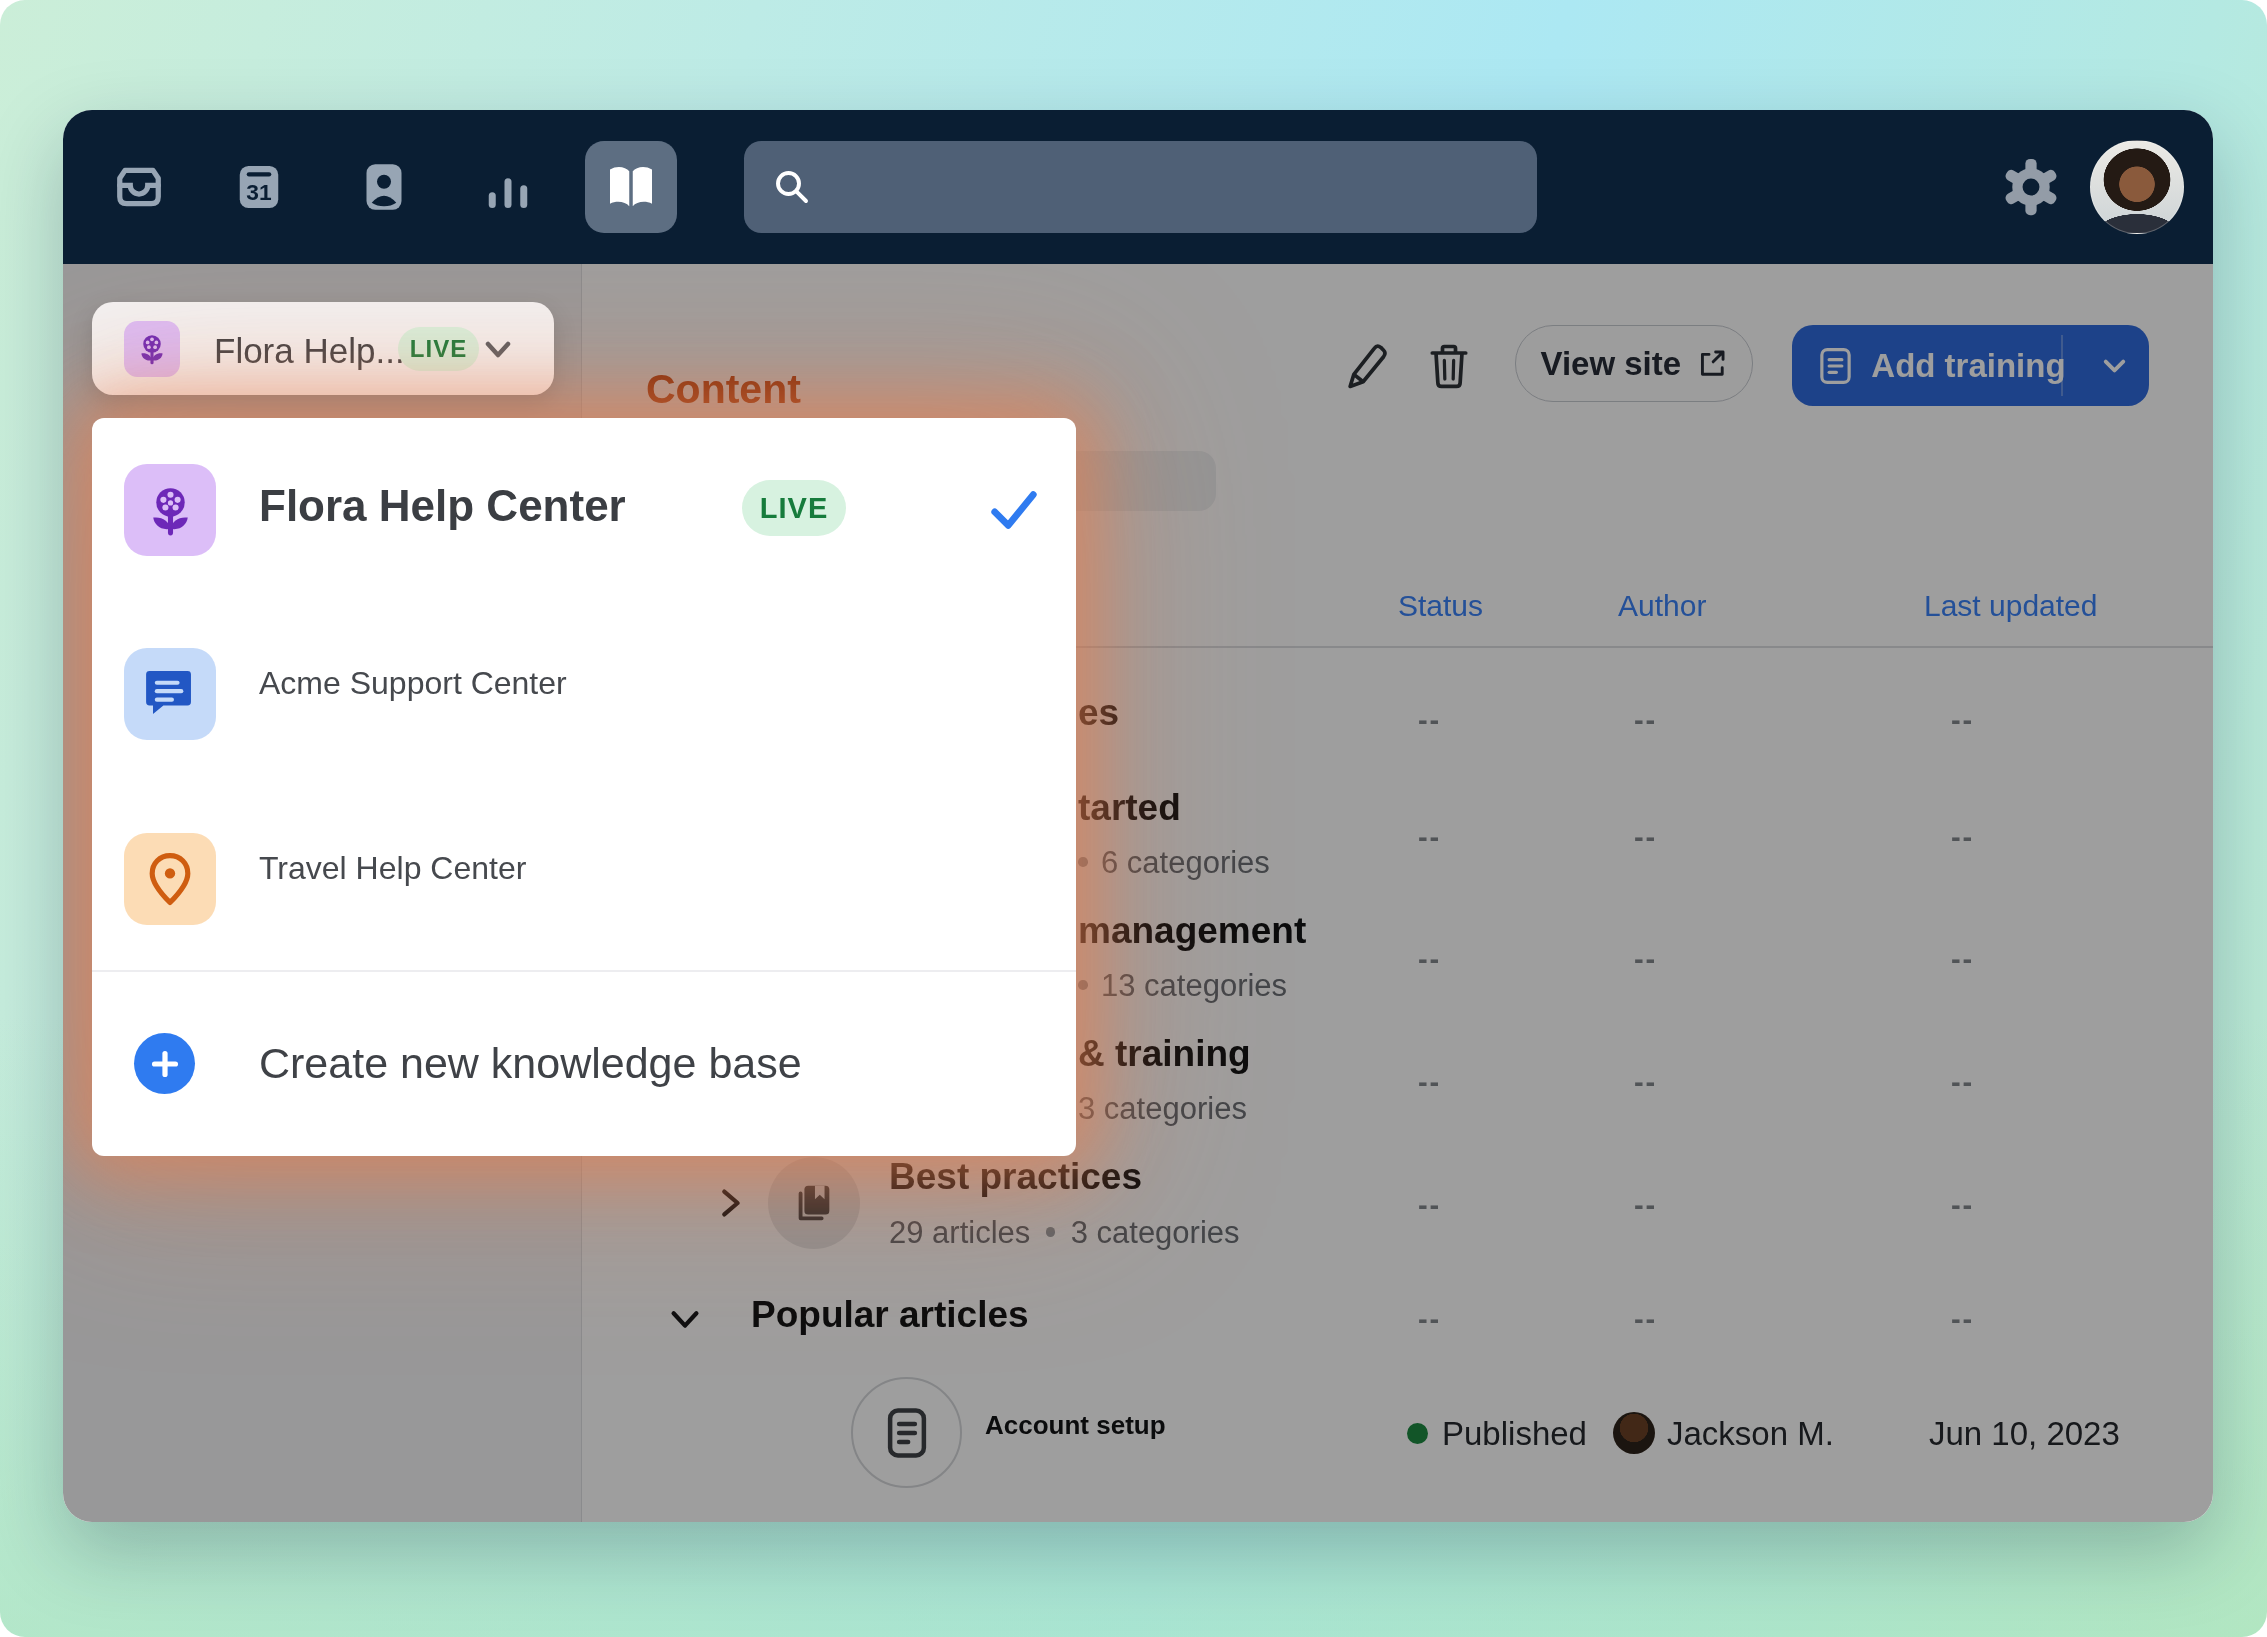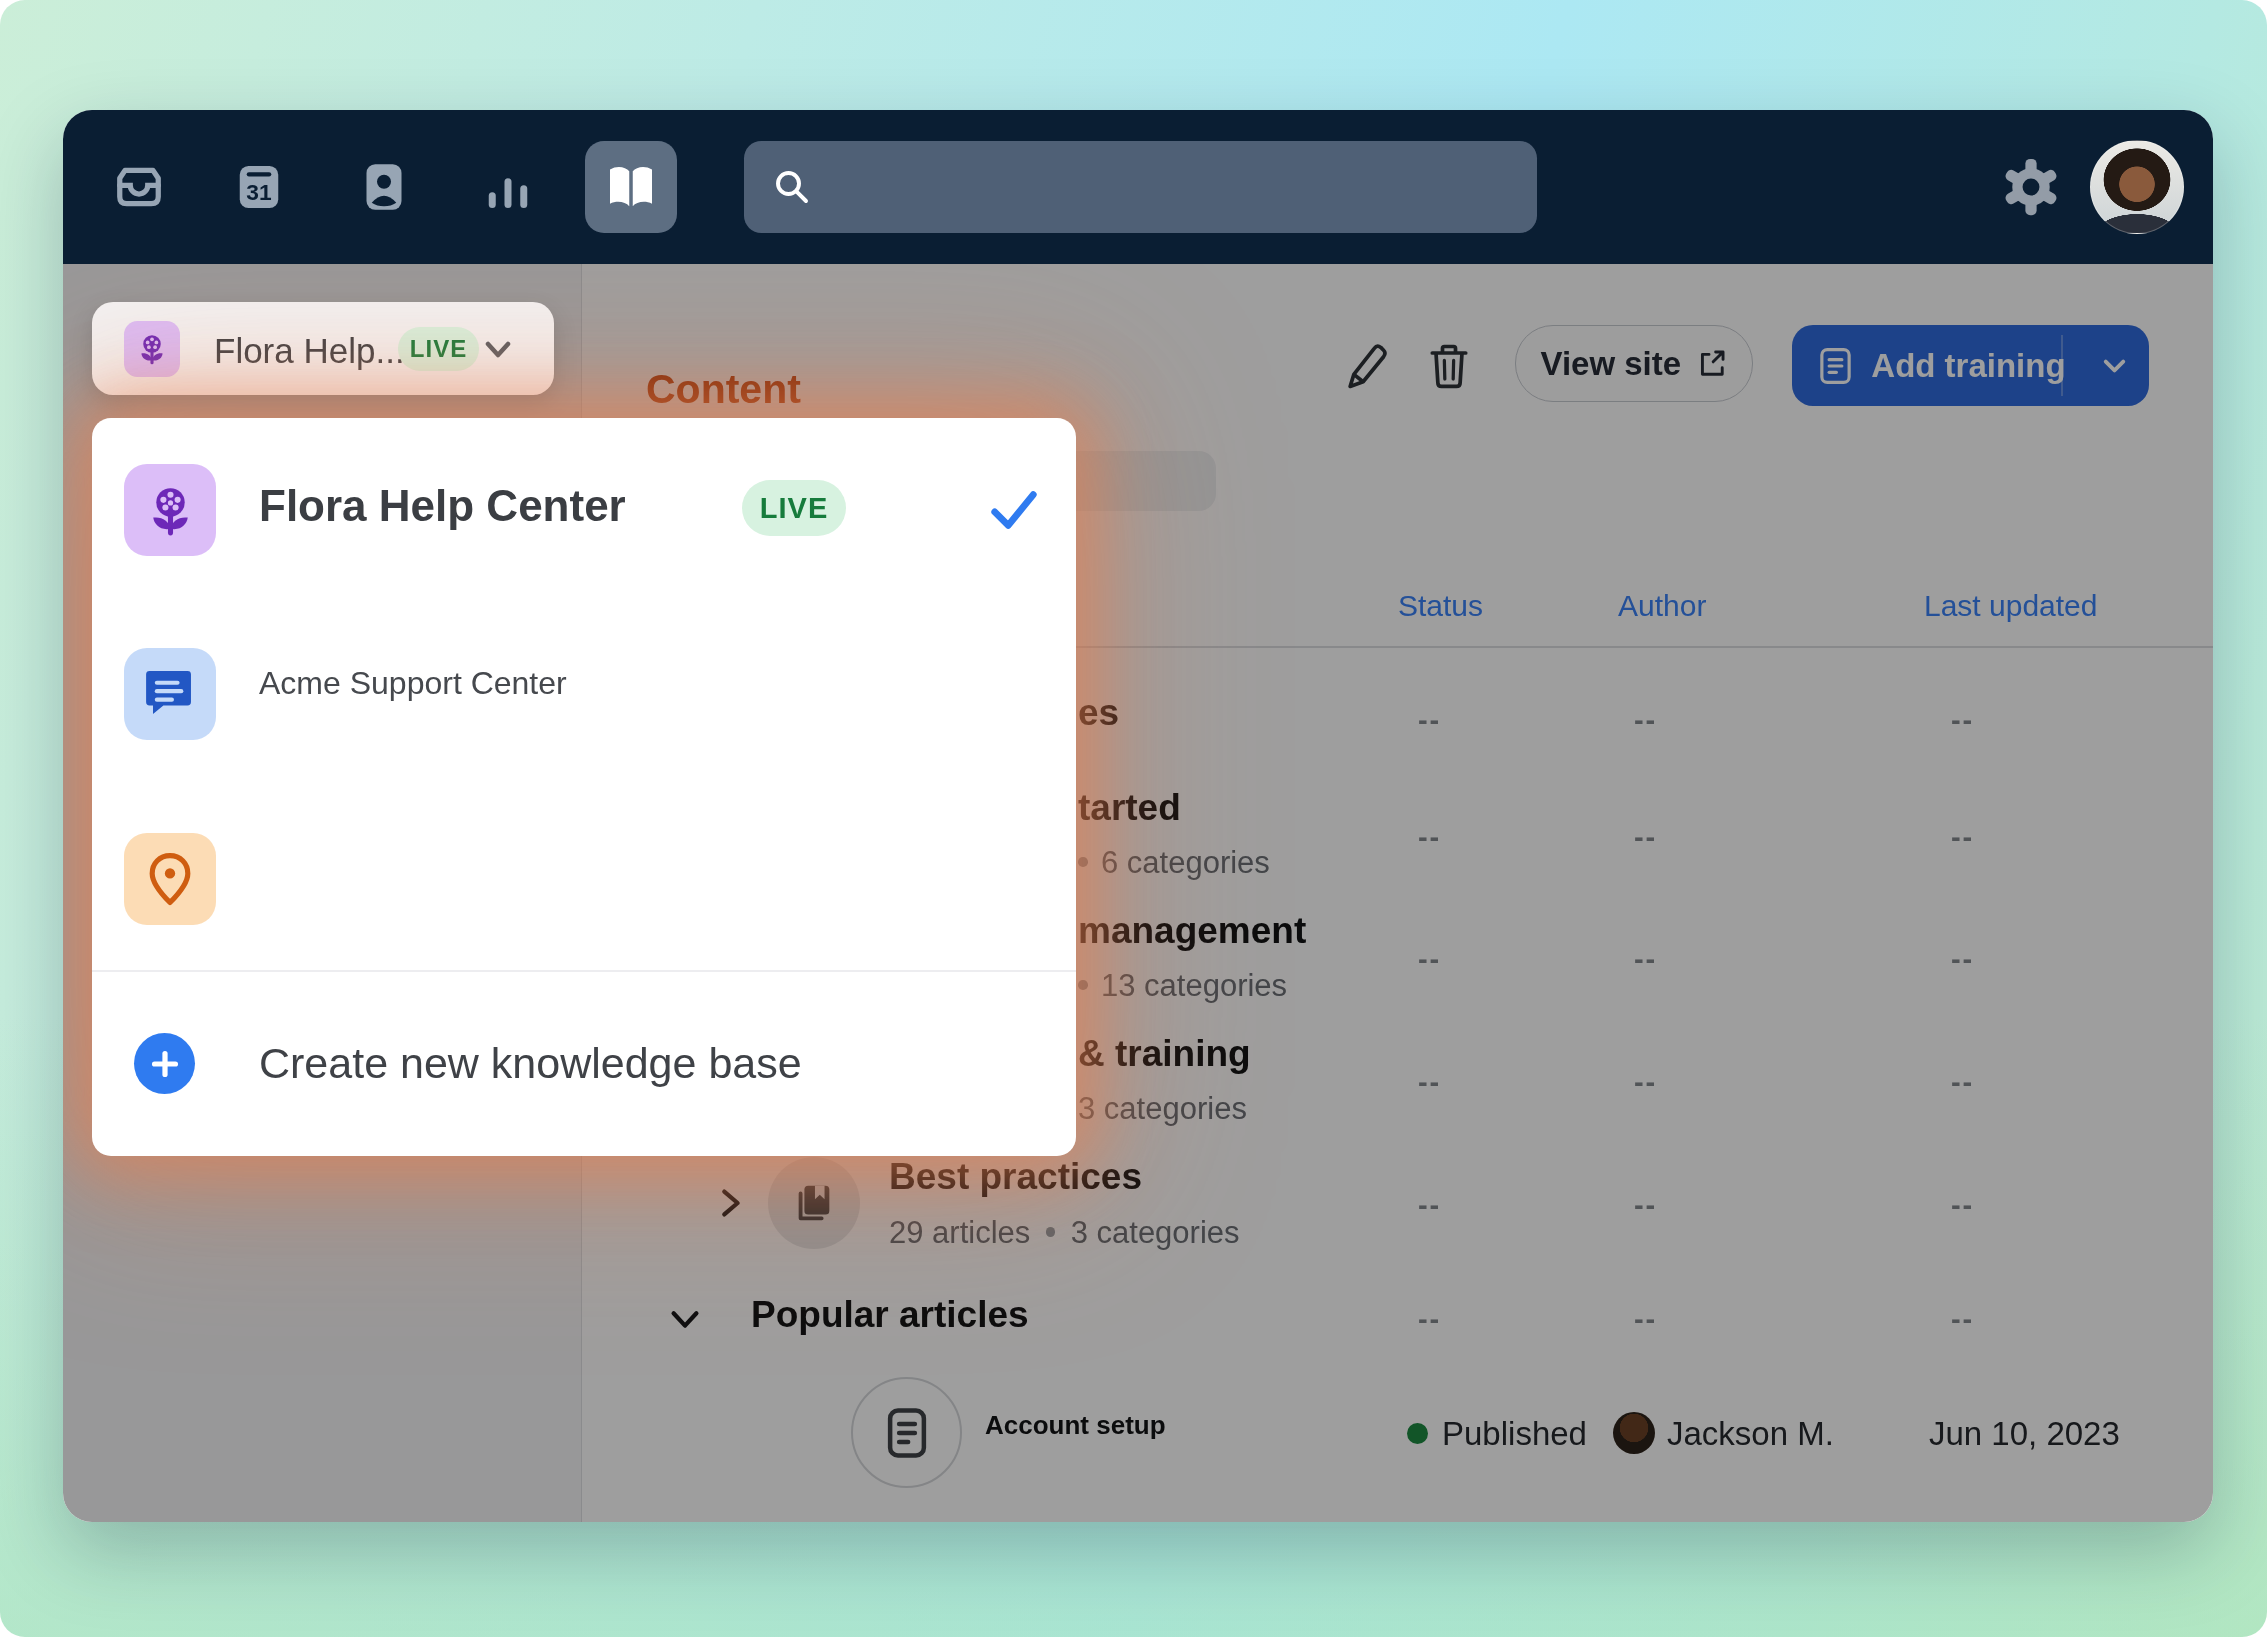--- a/index.html
+++ b/index.html
@@ -93,21 +93,21 @@
     background:#dcbef8; display:flex; align-items:center; justify-content:center; }
   .switcher .lbl{ position:absolute; left:122px; top:29px; font-size:35px; color:#3f4247; }
   .pill{ background:#d7f2e0; color:#167c3c; font-weight:bold; border-radius:960px;
     display:flex; align-items:center; justify-content:center; letter-spacing:1px; }
   .switcher .pill{ position:absolute; left:306px; top:25px; width:81px; height:44px; font-size:24px; }
   .switcher .chev{ position:absolute; left:384px; top:25px; width:44px; height:44px;
     display:flex; align-items:center; justify-content:center; color:#5a5e64; }
 
   
   .modal{ position:absolute; left:29px; top:308px; width:984px; height:738px; z-index:25;
-    background:#ffffff; border-radius:19px;
+    background:#ffffff; border-radius:12px;
     box-shadow:0 0 67px 21px rgba(233,126,79,0.6), 0 0 173px 38px rgba(233,126,79,0.28); }
   .m-item{ position:absolute; left:0; right:0; height:184px; }
   .m-item .tile{ position:absolute; left:32px; top:46px; width:92px; height:92px; border-radius:23px;
     display:flex; align-items:center; justify-content:center; }
   .tile-purple{ background:#dcbef8; } .tile-blue{ background:#c5daf9; } .tile-orange{ background:#fcdcb5; }
   .m-title{ position:absolute; left:167px; top:63px; font-size:32px; color:#46494e; white-space:nowrap; }
   .m-title.sel{ font-weight:bold; color:#3b3e43; font-size:44px; }
   .m-item .pill{ position:absolute; left:650px; top:62px; width:104px; height:56px; font-size:29px; }
   .m-check{ position:absolute; left:895px; top:65px; color:#2f7bf0; display:flex; }
   .m-divider{ position:absolute; left:0; right:0; top:552px; height:1.9px; background:#ededf0; }
@@ -408,20 +408,21 @@
         <span class="m-title">Acme Support Center</span>
       </div>
 
       <div class="m-item" style="top:369px;">
         <span class="tile tile-orange">
           <svg width="60" height="60" viewBox="0 0 64 64">
               <path d="M32 7 C21 7 13 15.5 13 26 C13 38 28 53 32 57 C36 53 51 38 51 26 C51 15.5 43 7 32 7 Z" fill="none" stroke="#cf5d10" stroke-width="5.5" stroke-linejoin="round"></path>
               <circle cx="32" cy="26" r="5.5" fill="#cf5d10"></circle>
             </svg>
         </span>
+        <span class="m-title">Travel Help Center</span>
       </div>
 
       <div class="m-divider"></div>
 
       <div class="m-create">
         <span class="plus">
           <svg width="38" height="38" viewBox="0 0 40 40">
               <line x1="20" y1="9" x2="20" y2="31" stroke="#ffffff" stroke-width="5.5" stroke-linecap="round"></line>
               <line x1="9" y1="20" x2="31" y2="20" stroke="#ffffff" stroke-width="5.5" stroke-linecap="round"></line>
             </svg>

